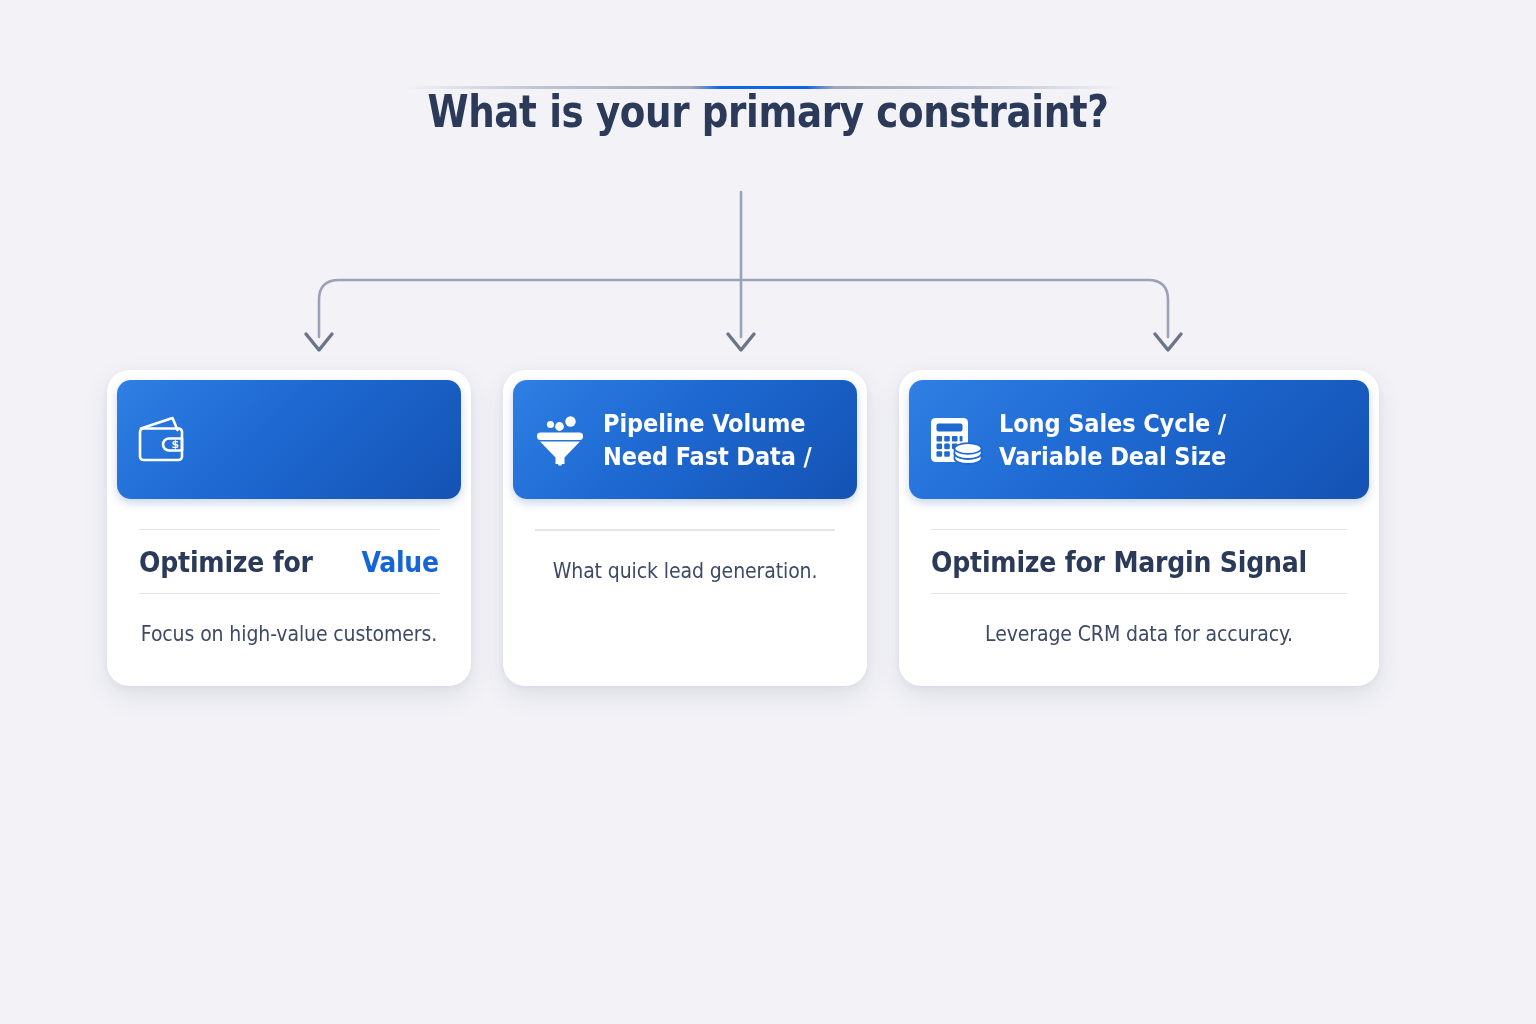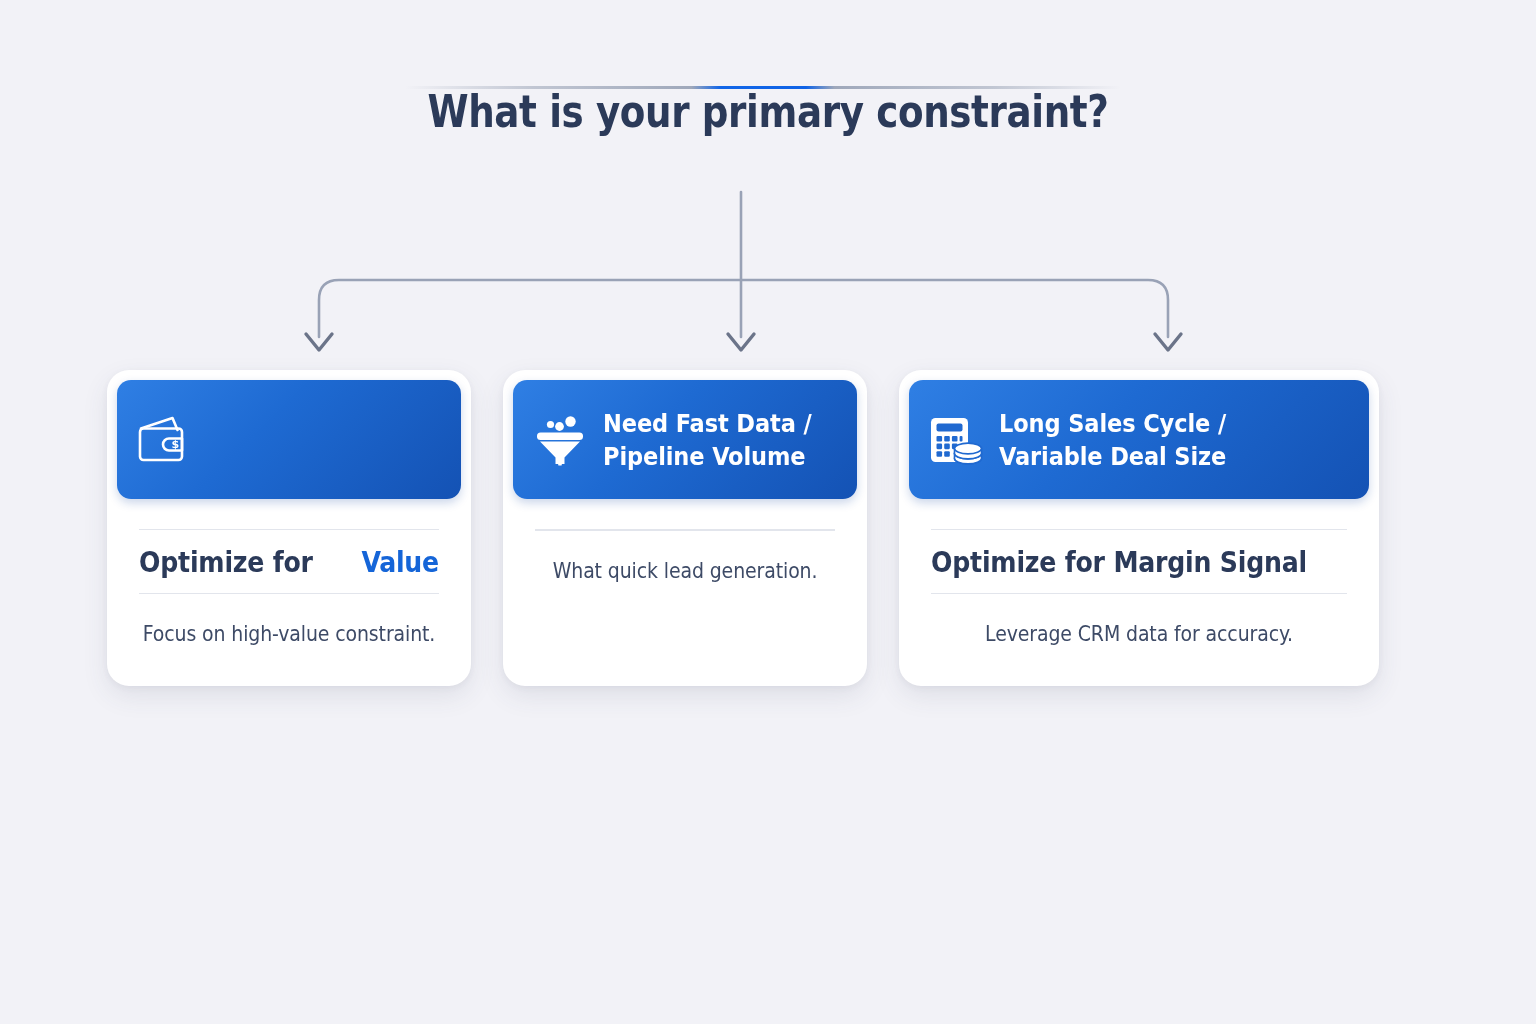--- a/index.html
+++ b/index.html
@@ -215,41 +215,41 @@
             <text x="39.3" y="35.4" font-family="'DejaVu Sans',sans-serif" font-size="11" font-weight="bold" fill="#ffffff" stroke="none" text-anchor="middle">$</text>
           </svg>
         </span>
       </div>
       <div class="card-body">
         <div class="divider divider-top"></div>
         <div class="card-subtitle">
           <span>Optimize for </span><span class="accent">Value</span>
         </div>
         <div class="divider"></div>
-        <div class="card-desc">Focus on high-value constraint.</div>
+        <div class="card-desc">Focus on high-value customers.</div>
       </div>
     </div>
 
     <div class="card">
       <div class="card-header">
         <span class="card-icon">
           <svg width="58" height="56" viewBox="0 0 58 56" xmlns="http://www.w3.org/2000/svg">
             <g fill="#ffffff">
               <circle cx="18.5" cy="12.5" r="3.6"></circle>
               <circle cx="27.5" cy="14.5" r="4.4"></circle>
               <circle cx="38.5" cy="9.5" r="5.2"></circle>
               <rect x="5" y="20.5" width="46" height="7.6" rx="3.6"></rect>
               <path d="M8 29.5 L48 29.5 L32.5 45.5 L32.5 52 L23.5 52 L23.5 45.5 Z"></path>
               <path d="M24.8 45.5 L31.2 45.5 L29.6 53.5 L26.4 53.5 Z"></path>
             </g>
           </svg>
         </span>
         <div class="card-header-title">
+          <div>Pipeline Volume</div>
           <div>Need Fast Data /</div>
-          <div>Pipeline Volume</div>
         </div>
       </div>
       <div class="card-body">
         <div class="divider divider-top"></div>
         <div class="divider"></div>
         <div class="card-desc">What quick lead generation.</div>
       </div>
     </div>
 
     <div class="card">

